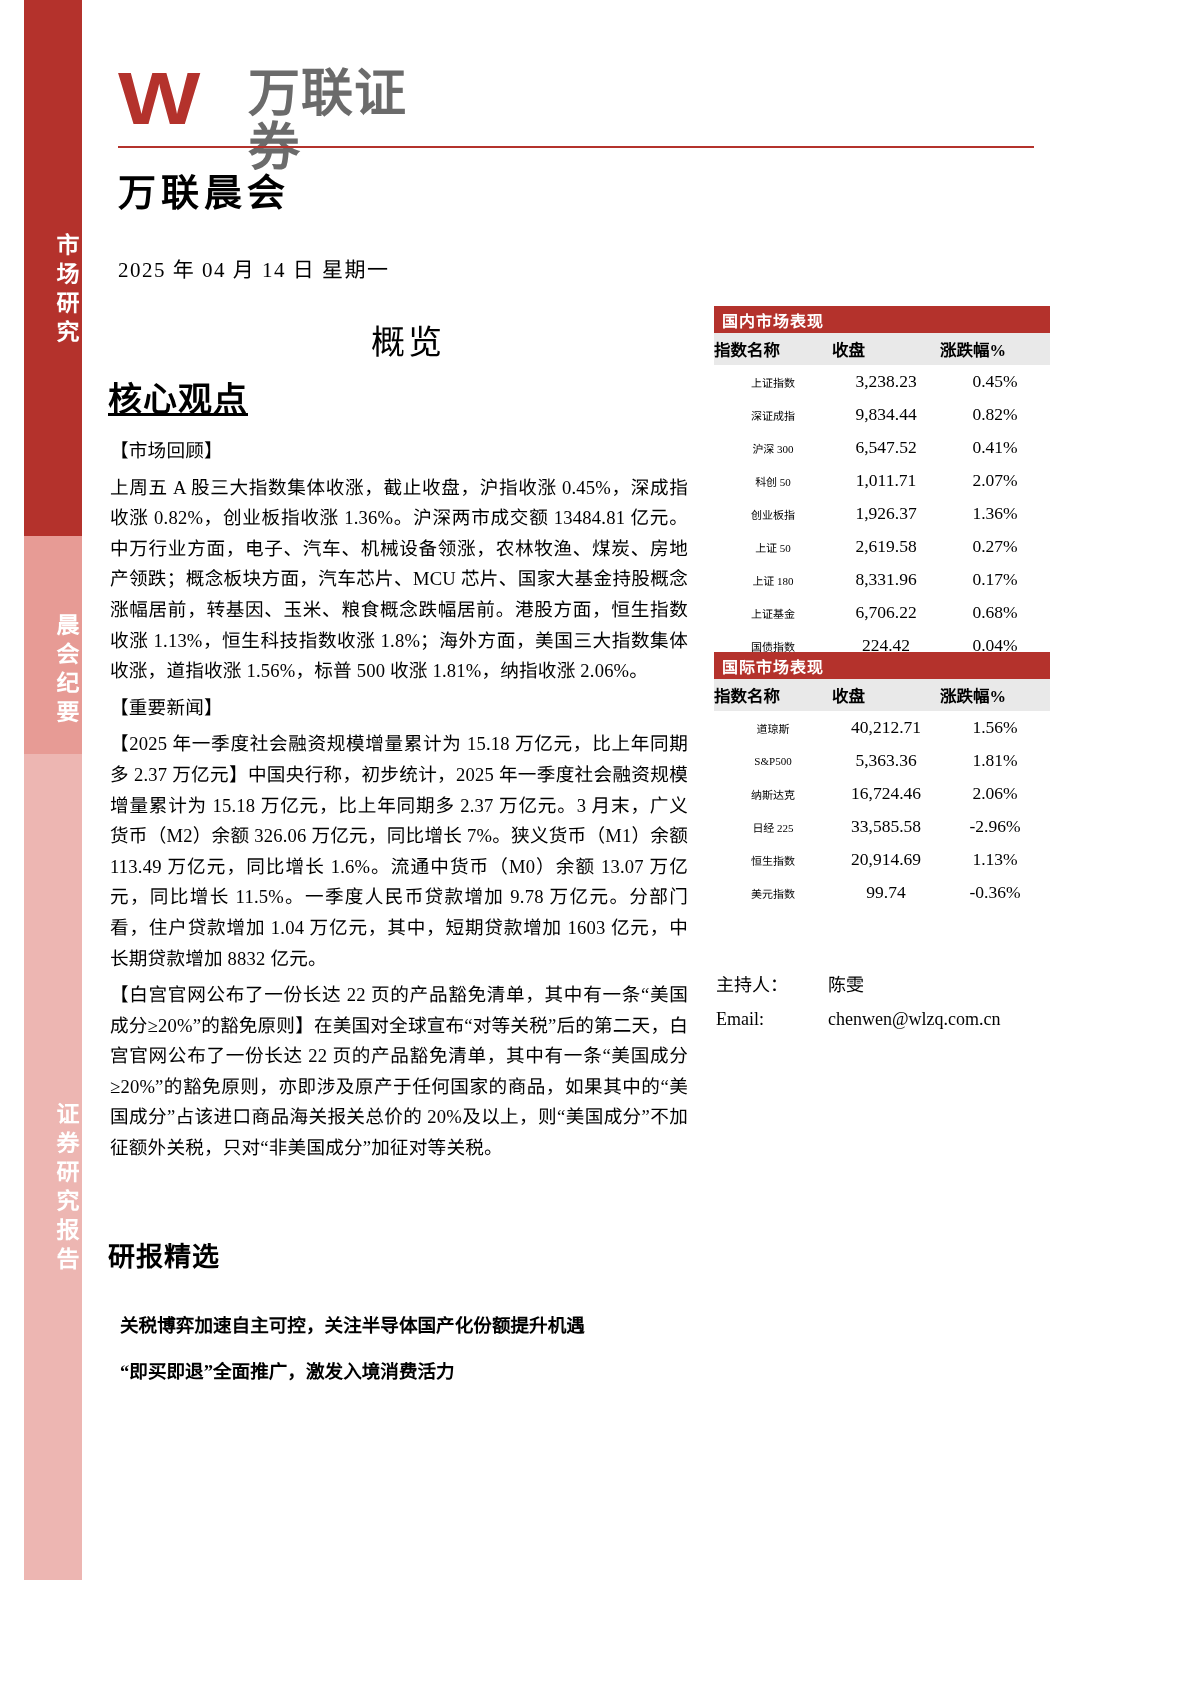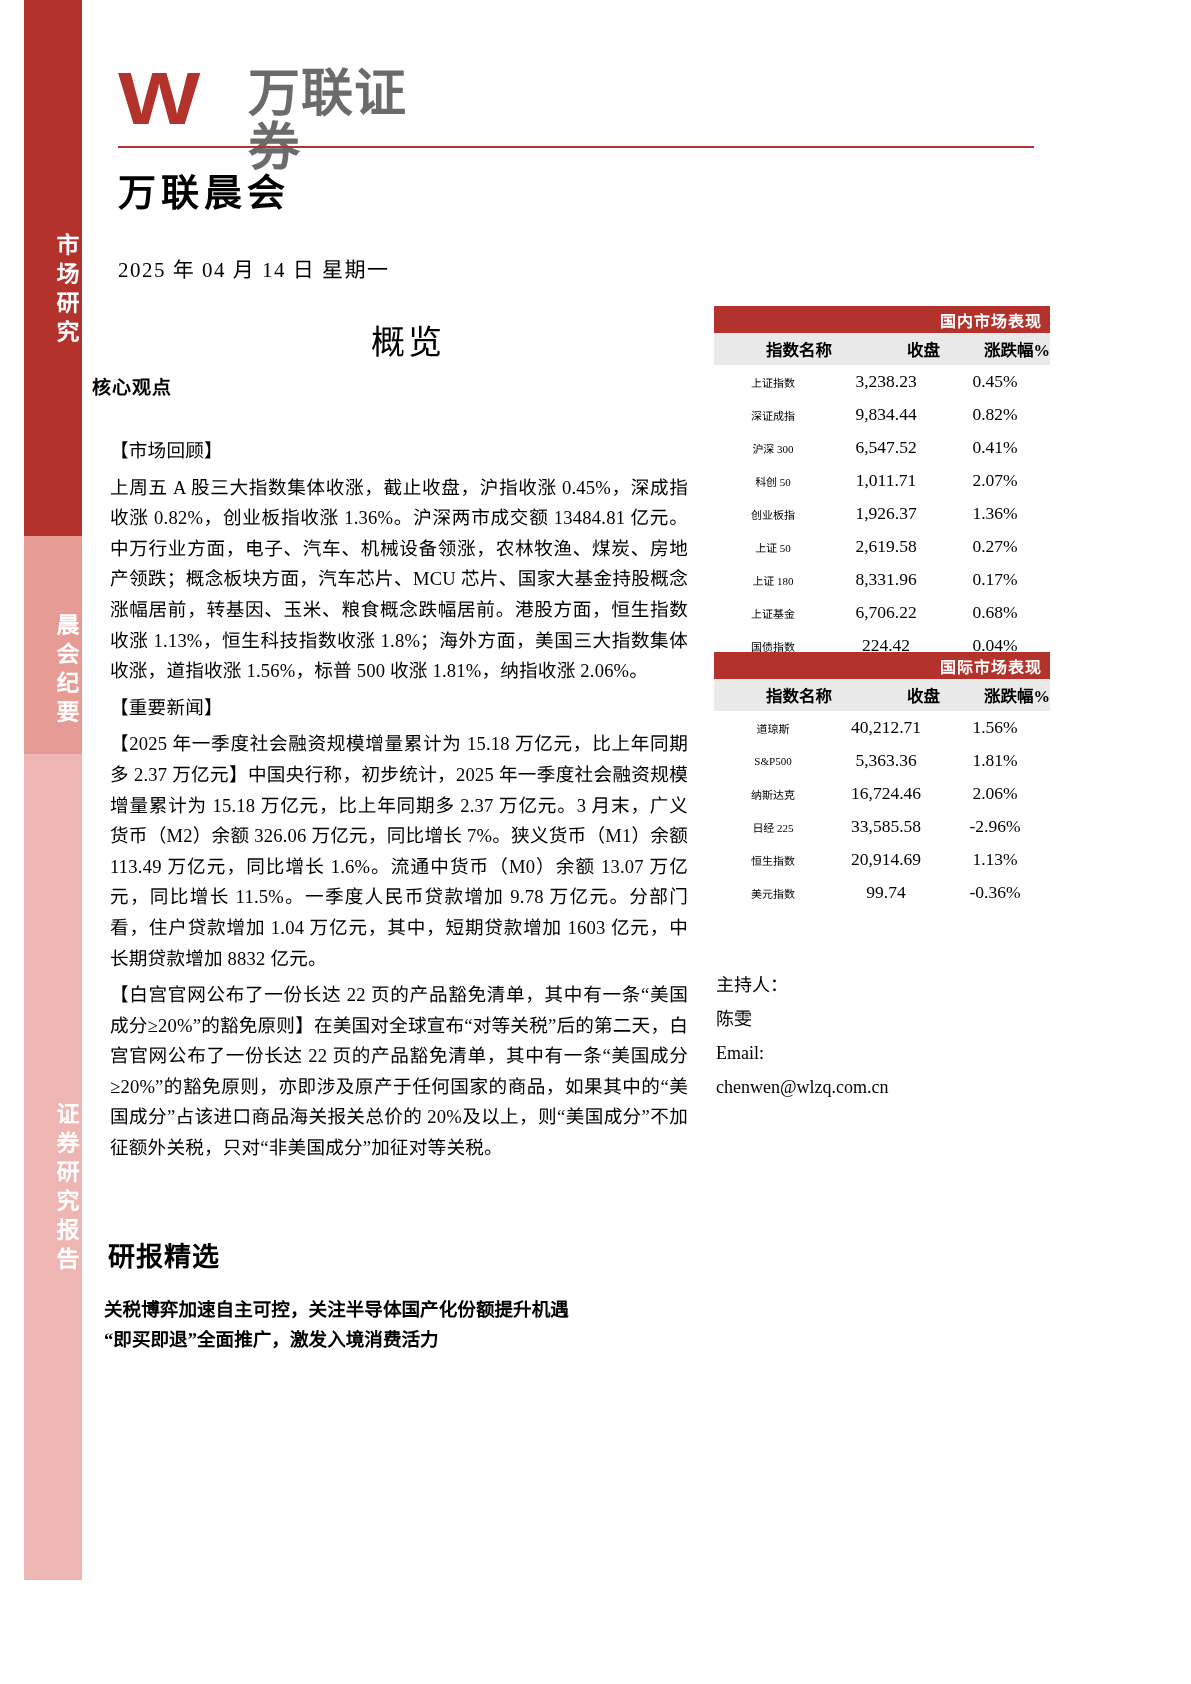--- a/index.html
+++ b/index.html
@@ -137,26 +137,27 @@
     left: 118px;
     top: 315px;
     width: 580px;
     text-align: center;
     font-weight: normal;
     font-size: 34px;
     letter-spacing: 3px;
   }
   .h-core {
     position: absolute;
-    left: 92px;
+    left: 108px;
     top: 372px;
     font-family: "Liberation Sans", sans-serif;
     font-weight: bold;
-    font-size: 19px;
+    font-size: 34px;
     letter-spacing: 1px;
+    text-decoration: underline;
   }
 
   
   .body-col {
     position: absolute;
     left: 104px;
     top: 430px;
     width: 590px;
     font-size: 18.6px;
     line-height: 30.6px;
@@ -181,21 +182,21 @@
   .research-list {
     position: absolute;
     left: 104px;
     top: 1295px;
     width: 600px;
     font-family: "Liberation Serif", "DejaVu Serif", serif;
     font-weight: bold;
     font-size: 18.6px;
     line-height: 30px;
   }
-  .research-list div { margin: 0; }
+  .research-list div { margin: 16px; }
 
   
   .mkt-table {
     position: absolute;
     width: 336px;
     border-collapse: collapse;
     font-size: 16.5px;
   }
   .tbl-domestic { left: 714px; top: 306px; }
   .tbl-intl { left: 714px; top: 652px; }
@@ -211,21 +212,21 @@
   }
   .cap-left { text-align: left; }
   .cap-center { text-align: center; }
 
   .mkt-table thead th {
     background: #e9e9e9;
     font-weight: bold;
     font-size: 16.5px;
     height: 32px;
     padding: 0;
-    text-align: right;
+    text-align: left;
     border: none;
   }
   .mkt-table tbody td {
     height: 33px;
     padding: 0;
     text-align: center;
     font-size: 17.5px;
     border: none;
     background: #ffffff;
   }
@@ -239,21 +240,20 @@
   
   .contact {
     position: absolute;
     left: 716px;
     top: 968px;
     font-size: 18px;
     line-height: 34px;
   }
   .contact-row {
     display: flex;
-    flex-direction: column;
   }
   .contact-label { width: 112px; }
   .contact-value { }
 </style>
 </head>
 <body>
 
 <div class="page">
 
   <div class="ribbon">

